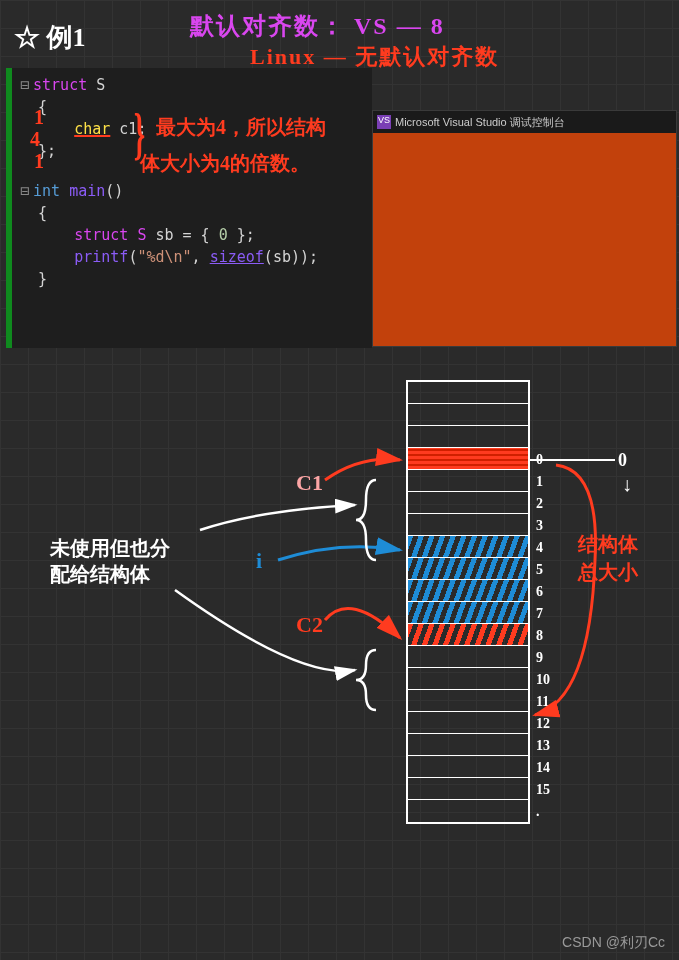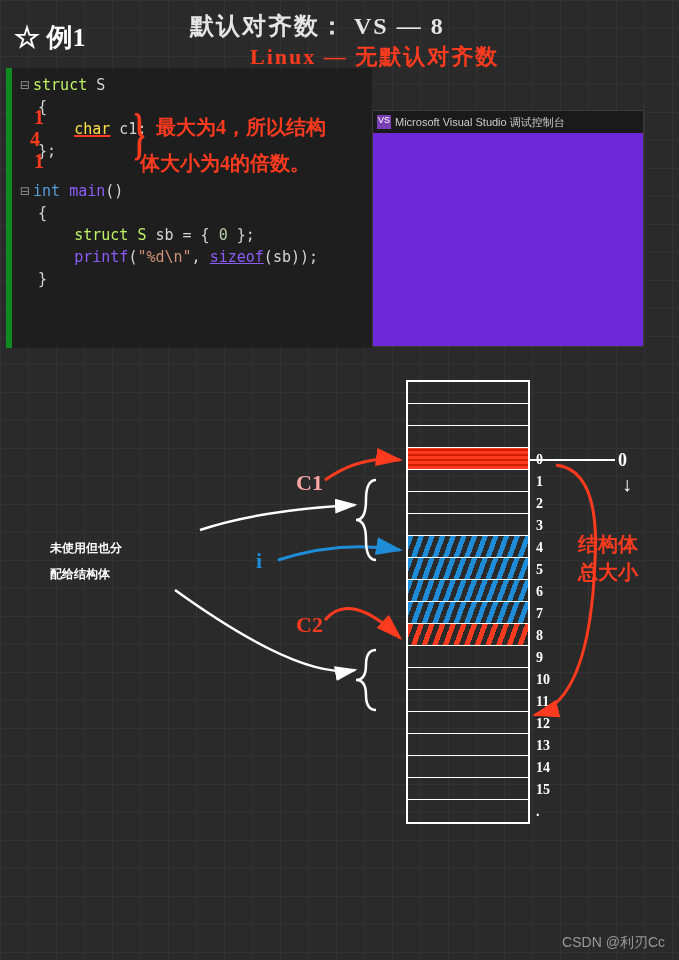--- a/index.html
+++ b/index.html
@@ -13,55 +13,55 @@
     background-size: 28px 28px;
     font-family: "Segoe UI", Arial, sans-serif;
     position: relative;
     overflow: hidden;
     color: #fff;
   }
   .hand { font-family: "Comic Sans MS", "Brush Script MT", cursive; font-weight: bold; }
 
   
   .title { position: absolute; top: 20px; left: 14px; color: #fff; font-size: 26px; }
-  .annot-top1 { position: absolute; top: 10px; left: 190px; color: #e5e5e5; font-size: 24px; letter-spacing: 2px; }
+  .annot-top1 { position: absolute; top: 10px; left: 190px; color: #d946ef; font-size: 24px; letter-spacing: 2px; }
   .annot-top2 { position: absolute; top: 42px; left: 250px; color: #ff3b1f; font-size: 22px; letter-spacing: 2px; }
 
   
   .editor {
     position: absolute;
     top: 68px; left: 6px;
     width: 366px; height: 280px;
     background: #1e1e1e;
     border-left: 6px solid #0f8a1e;
     font-family: Consolas, monospace;
     font-size: 15px;
     line-height: 22px;
     padding: 6px 8px;
   }
-  .kw-struct { color: #bef264; }
+  .kw-struct { color: #d946ef; }
   .kw-type { color: #fde047; text-decoration: underline; text-decoration-color: #ff3b1f; text-decoration-thickness: 2px; }
   .kw-int { color: #569cd6; }
   .id { color: #d4d4d4; }
   .punct { color: #d4d4d4; }
   .str { color: #ce9178; }
   .num { color: #b5cea8; }
   .pink { color: #c586c0; }
   .fn { color: #8b5cf6; }
   .minus { color: #888; margin-right: 4px; }
 
   .size-annot { position: absolute; color: #ff3b1f; font-size: 20px; }
   .brace-red { position: absolute; color: #ff3b1f; font-size: 58px; transform: scaleX(0.5); }
 
   
   .console {
     position: absolute;
     top: 110px; left: 372px;
-    width: 272px; height: 237px;
-    background: #6d28d9;
+    width: 305px; height: 237px;
+    background: #c2410c;
     border: 1px solid #3a3a3a;
   }
   .console-title {
     height: 22px; background: #1a1a1a; color: #ccc; font-size: 11px;
     display: flex; align-items: center; padding-left: 4px; gap: 4px;
   }
   .console-icon { width: 14px; height: 14px; background: #7a3fb5; font-size: 9px; text-align:center; color:#fff; }
   .console-body { padding: 4px 6px; font-family: Consolas, monospace; font-size: 12px; color: #ddd; line-height: 16px; white-space: pre; }
 
   
@@ -86,21 +86,21 @@
     left: 536px;
     color: #fff;
     font-size: 14px;
   }
 
   
   .lbl { position: absolute; font-size: 22px; }
   .lbl-c1 { top: 470px; left: 296px; color: #fca5a5; }
   .lbl-i  { top: 548px; left: 256px; color: #1e8cd6; }
   .lbl-c2 { top: 612px; left: 296px; color: #ff3b1f; }
-  .lbl-unused { top: 535px; left: 50px; color: #fff; font-size: 12px; line-height: 26px; }
+  .lbl-unused { top: 535px; left: 50px; color: #fff; font-size: 20px; line-height: 26px; }
   .lbl-total { top: 530px; left: 578px; color: #ff3b1f; font-size: 20px; line-height: 28px; }
   .zero { position: absolute; top: 450px; left: 618px; color:#fff; font-size:18px; }
   .arrow-down { position: absolute; top: 473px; left: 622px; color:#fff; font-size:20px; }
 
   .watermark { position: absolute; bottom: 8px; right: 14px; color: #999; font-size: 14px; margin-top: 8px; }
 
   
   svg.overlay { position: absolute; top:0; left:0; pointer-events:none; }
 </style>
 </head>

